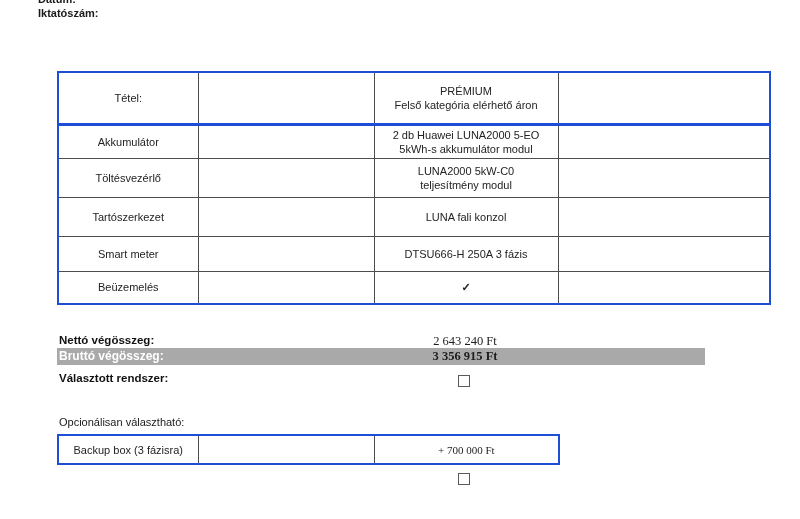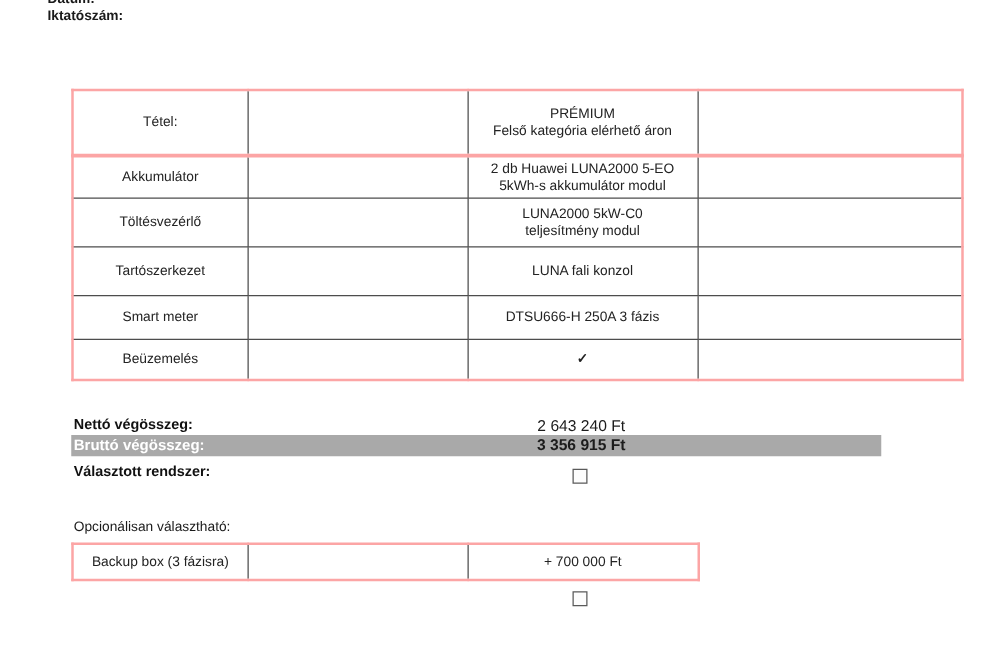--- a/index.html
+++ b/index.html
@@ -9,26 +9,26 @@
 
   .abs { position:absolute; }
 
   .hdr-label { font-weight:bold; font-size:11px; color:#1a1a1a; }
   .hdr-title { font-size:11px; color:#1a1a1a; }
 
   table.doc { border-collapse:collapse; table-layout:fixed; }
   table.doc td { border:1px solid #4d4d4d; font-size:11px; color:#232323;
                  text-align:center; vertical-align:middle; padding:0 4px;
                  overflow:hidden; }
-  table.doc { border:2px solid #fca5a5; }
+  table.doc { border:2px solid #1d4ed8; }
   td.va-top { vertical-align:top; padding-top:4px; }
   .two-line div { line-height:14px; }
   .check-cell { font-size:17px; font-weight:bold; line-height:17px; }
 
-  .price { font-family:Liberation Sans, sans-serif; font-size:12.5px; color:#1c1c1c; }
+  .price { font-family:Liberation Serif, serif; font-size:12.5px; color:#1c1c1c; }
   .price-bold { font-weight:bold; }
 
   .total-label { font-weight:bold; font-size:11.5px; color:#111; }
   .gross-bar { background:#a9a9a9; }
   .gross-label { color:#ffffff; font-weight:bold; font-size:12px; }
 
   .checkbox { width:12px; height:12px; border:1.5px solid #5a5a5a;
               background:#fdfdfd; box-sizing:border-box; }
 
   .opt-heading { font-size:11px; color:#1a1a1a; }

